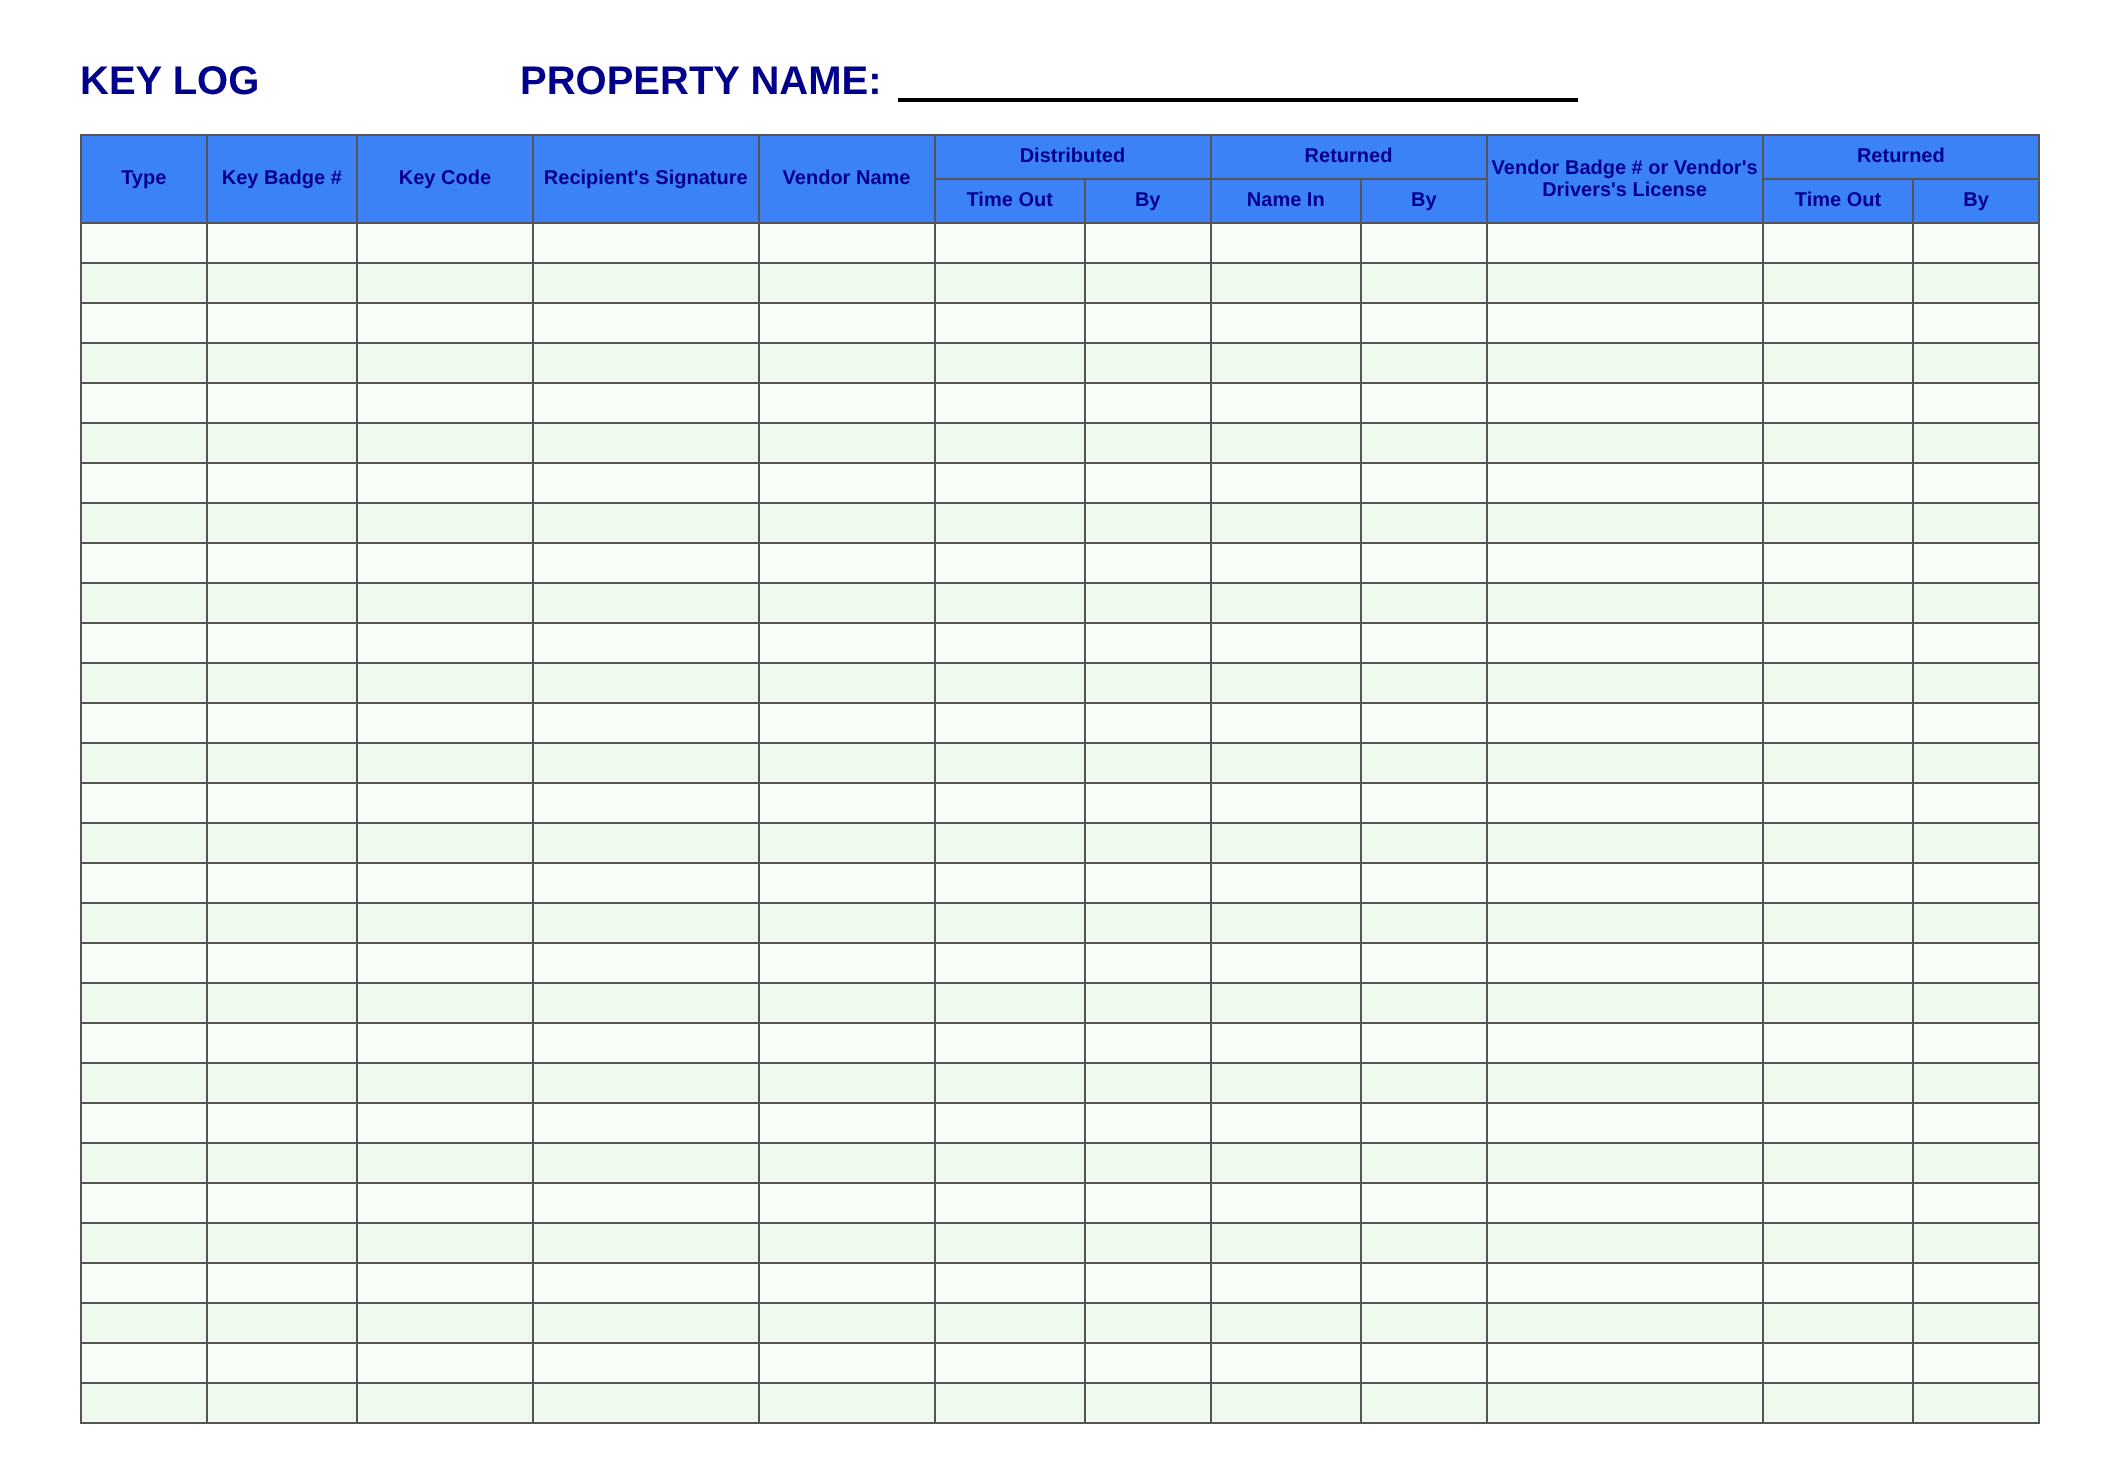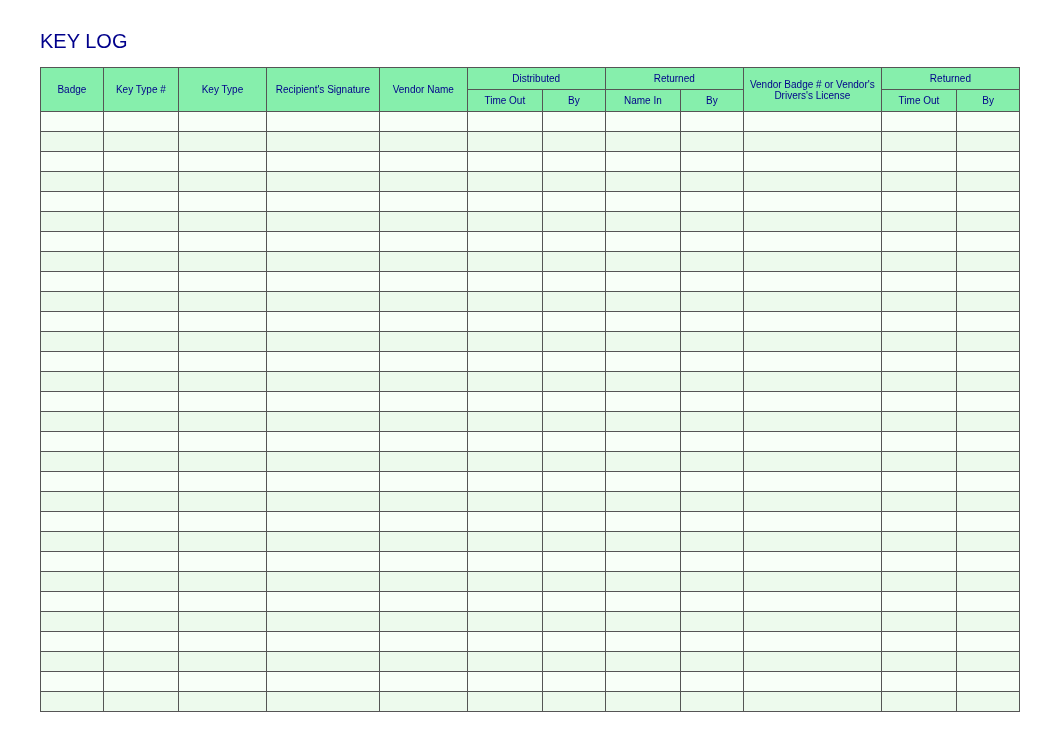--- a/index.html
+++ b/index.html
@@ -11,21 +11,21 @@
       padding: 30px 40px;
     }
     .header {
       display: flex;
       align-items: flex-end;
       margin-bottom: 14px;
       gap: 0;
     }
     .header-title {
       font-size: 20px;
-      font-weight: normal;
+      font-weight: bold;
       color: #00008B;
       min-width: 220px;
     }
     .header-property {
       font-size: 20px;
       font-weight: bold;
       color: #00008B;
       display: flex;
       align-items: flex-end;
       gap: 8px;
@@ -44,22 +44,22 @@
     th, td {
       border: 1px solid #555;
       text-align: center;
       vertical-align: middle;
       padding: 1px 2px;
       font-size: 10px;
       color: #00008B;
       height: 22px;
     }
     thead tr th {
-      background-color: #86efac;
-      font-weight: normal;
+      background-color: #3b82f6;
+      font-weight: bold;
     }
     tbody tr:nth-child(odd) td {
       background-color: #f8fff8;
     }
     tbody tr:nth-child(even) td {
       background-color: #edfaed;
     }
     tbody td {
       height: 20px;
     }
@@ -74,42 +74,46 @@
     .col-ret-by { width: 5%; }
     .col-vendor { width: 11%; }
     .col-ret2-timeout { width: 6%; }
     .col-ret2-by { width: 5%; }
   </style>
 </head>
 <body>
 
 <div class="header">
   <div class="header-title">KEY LOG</div>
+  <div class="header-property">
+    <span>PROPERTY NAME:</span>
+    <span class="header-line"></span>
+  </div>
 </div>
 
 <table>
   <colgroup>
     <col class="col-date">
     <col class="col-keycode">
     <col class="col-keytype">
     <col class="col-recipient">
     <col class="col-company">
     <col class="col-dist-timeout">
     <col class="col-dist-by">
     <col class="col-ret-timein">
     <col class="col-ret-by">
     <col class="col-vendor">
     <col class="col-ret2-timeout">
     <col class="col-ret2-by">
   </colgroup>
   <thead>
     <tr>
-      <th rowspan="3">Badge</th>
-      <th rowspan="3">Key Type #</th>
-      <th rowspan="3">Key Type</th>
+      <th rowspan="3">Type</th>
+      <th rowspan="3">Key Badge #</th>
+      <th rowspan="3">Key Code</th>
       <th rowspan="3">Recipient's Signature</th>
       <th rowspan="3">Vendor Name</th>
       <th colspan="2">Distributed</th>
       <th colspan="2">Returned</th>
       <th rowspan="3">Vendor Badge # or Vendor's Drivers's License</th>
       <th colspan="2">Returned</th>
     </tr>
     <tr>
       <th>Time Out</th>
       <th>By</th>

